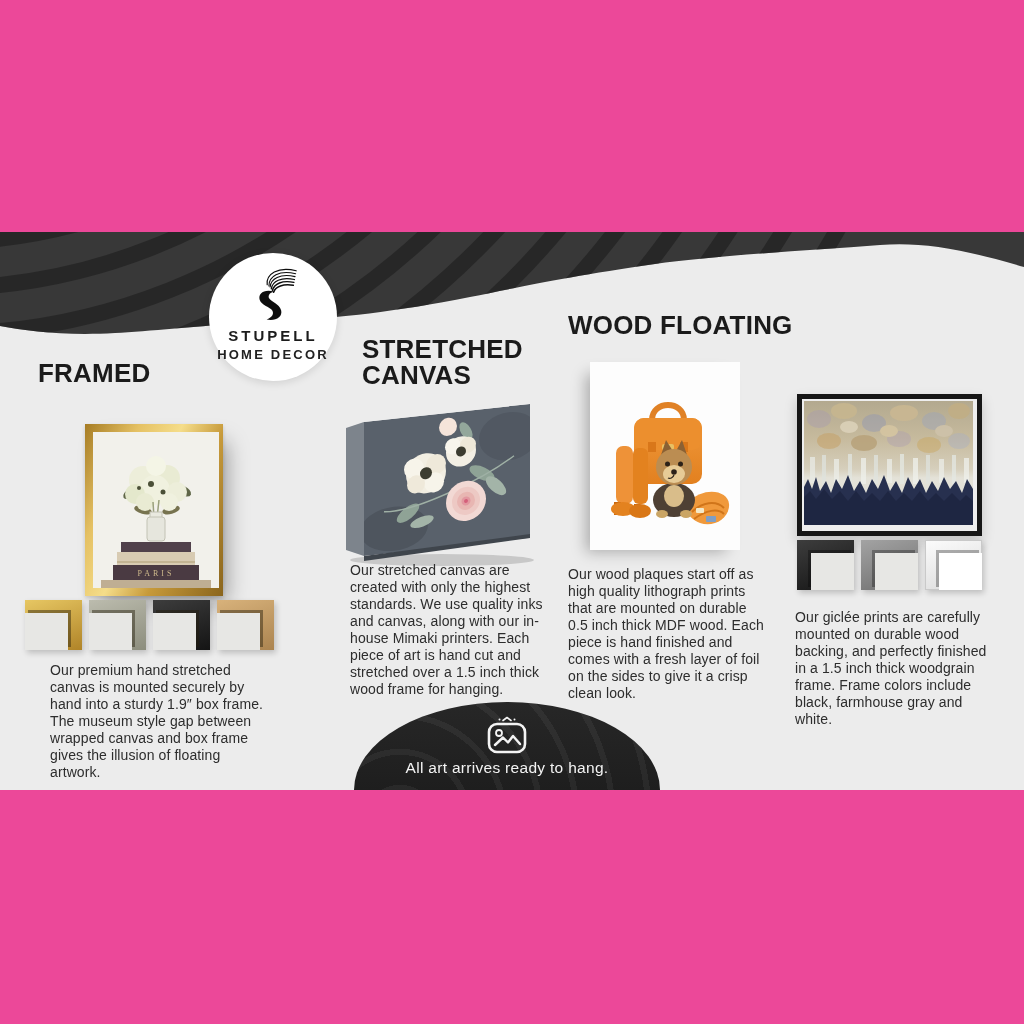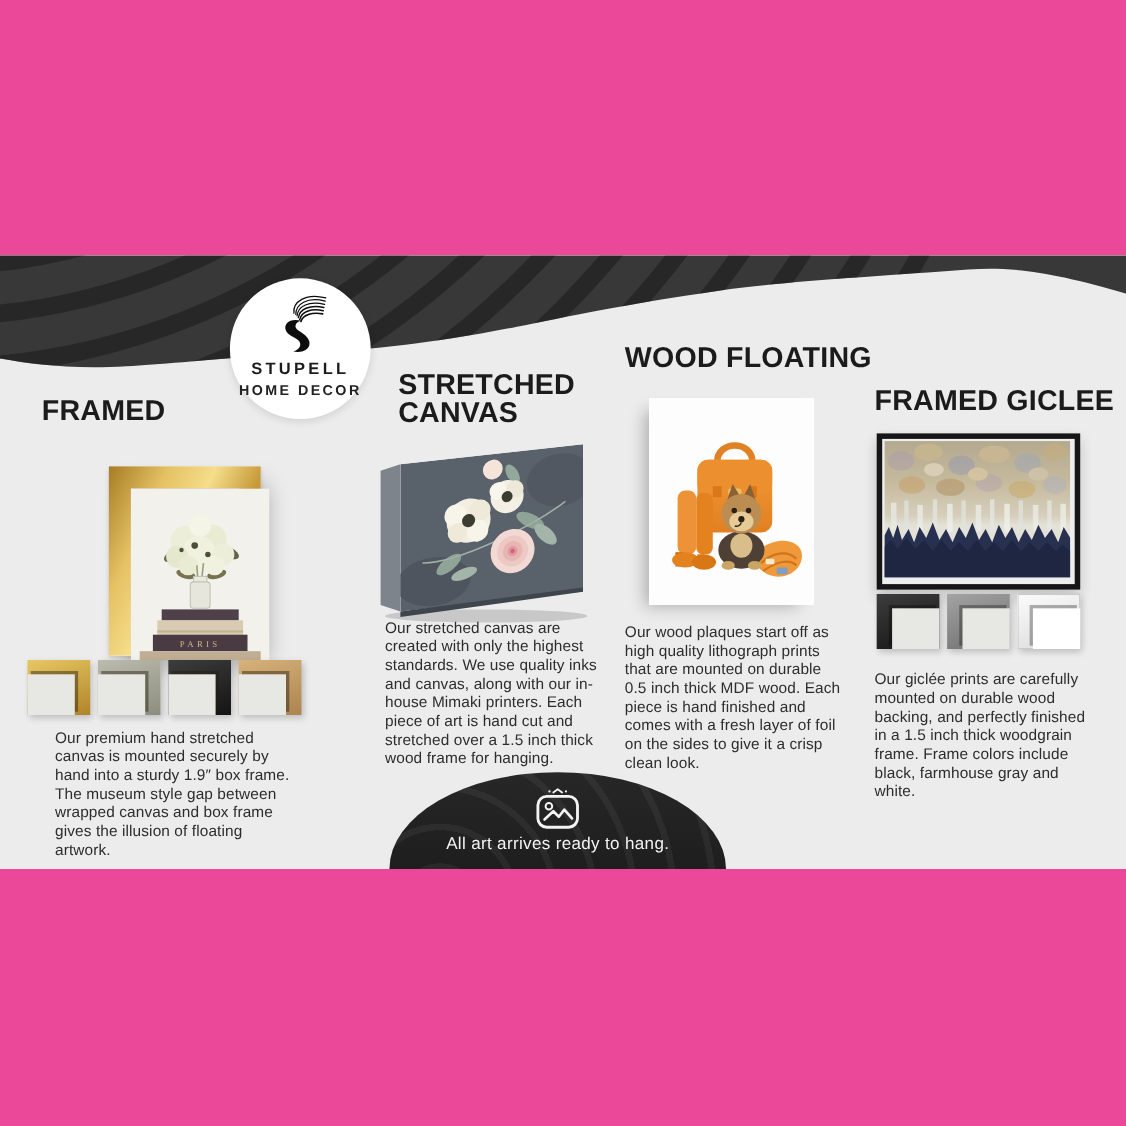--- a/index.html
+++ b/index.html
@@ -23,23 +23,23 @@
   .h4{left:795px;top:119px;}
 
   
   .desc{position:absolute;color:#2d2d2d;font-size:14px;line-height:17px;letter-spacing:.1px;}
   .d1{left:50px;top:430px;width:220px;}
   .d2{left:330px;top:330px;width:210px;margin-left:20px;}
   .d3{left:568px;top:334px;width:202px;}
   .d4{left:795px;top:377px;width:202px;}
 
   
-  .p1{position:absolute;left:85px;top:192px;width:138px;height:172px;padding:20px;box-sizing:border-box;
+  .p1{position:absolute;left:85px;top:192px;width:138px;height:172px;padding:8px;box-sizing:border-box;
       background:linear-gradient(115deg,#a67c24 0%,#e5c163 25%,#f5dd8a 45%,#c79a3a 65%,#8a651d 100%);
-      box-shadow:10px 12px 20px -6px rgba(0,0,0,.35),0 2px 4px rgba(0,0,0,.15);margin-left:14px;}
+      box-shadow:10px 12px 20px -6px rgba(0,0,0,.35),0 2px 4px rgba(0,0,0,.15);}
   .p1-inner{width:100%;height:100%;background:#f2f1eb;box-shadow:inset 0 0 0 1px rgba(110,85,25,.35);}
 
   
   .p2{position:absolute;left:330px;top:166px;}
 
   
   .p3{position:absolute;left:590px;top:130px;width:150px;height:188px;background:#fdfdfd;
       box-shadow:-9px 7px 14px -5px rgba(0,0,0,.28);}
 
   
@@ -119,21 +119,20 @@
     </div>
 
     <div class="h h1">
       <div>FRAMED</div>
     </div>
     <div class="h h2">
       <div>STRETCHED</div>
       <div>CANVAS</div>
     </div>
     <div class="h h3">WOOD FLOATING</div>
-    <div class="h h4">FRAMED GICLEE</div>
 
     <div class="p1">
       <div class="p1-inner">
         <svg width="126" height="156" viewBox="0 0 126 156">
           <rect width="126" height="156" fill="#f2f1eb"></rect>
           <g>
             <ellipse cx="40" cy="60" rx="11" ry="5" fill="#5f6647" transform="rotate(-30 40 60)"></ellipse>
             <ellipse cx="88" cy="58" rx="11" ry="5" fill="#5f6647" transform="rotate(25 88 58)"></ellipse>
             <ellipse cx="63" cy="40" rx="6" ry="10" fill="#6b7050"></ellipse>
             <ellipse cx="50" cy="78" rx="9" ry="4" fill="#77734f" transform="rotate(15 50 78)"></ellipse>

